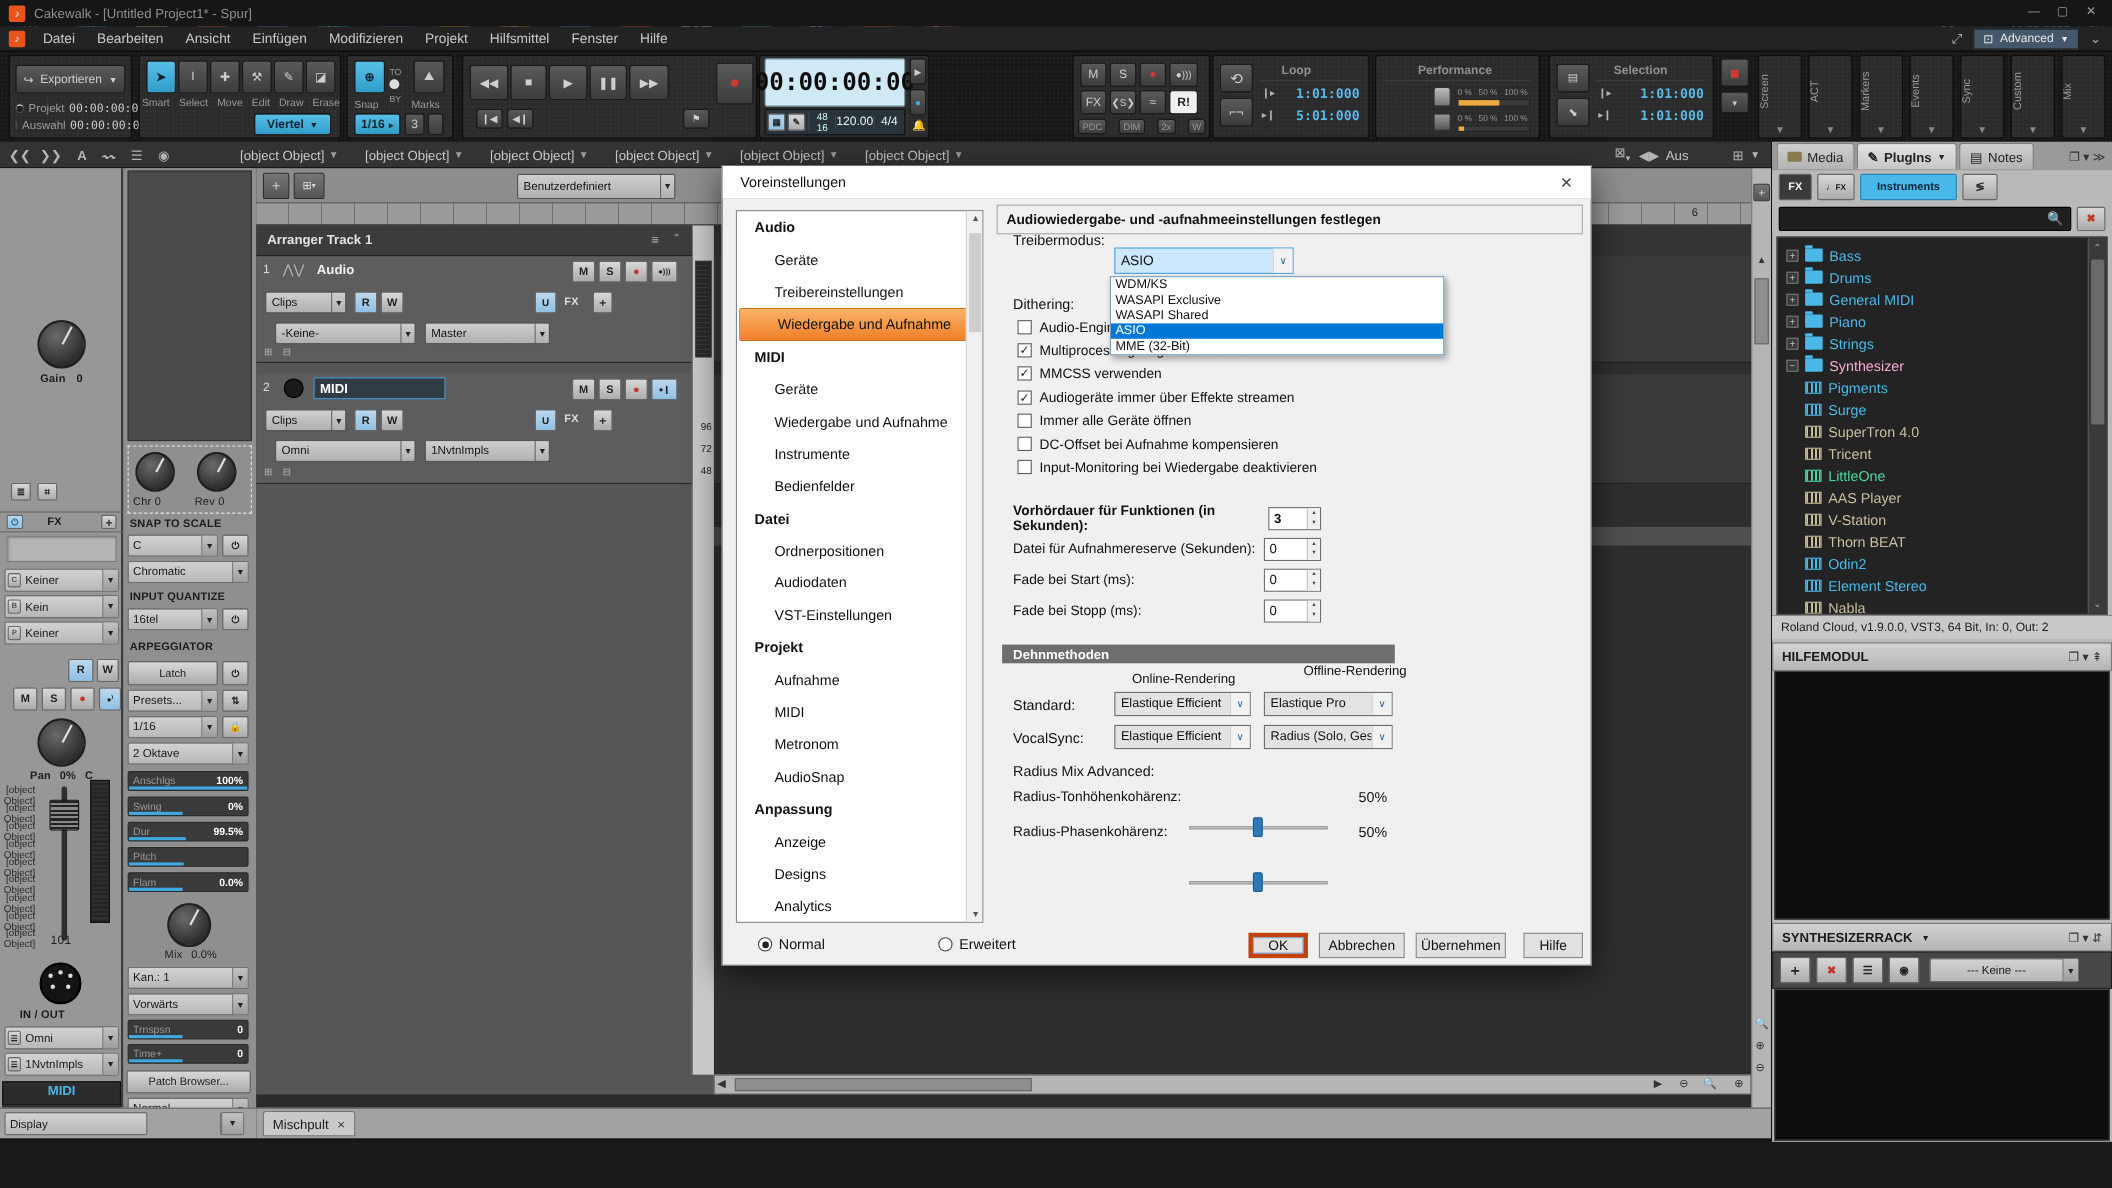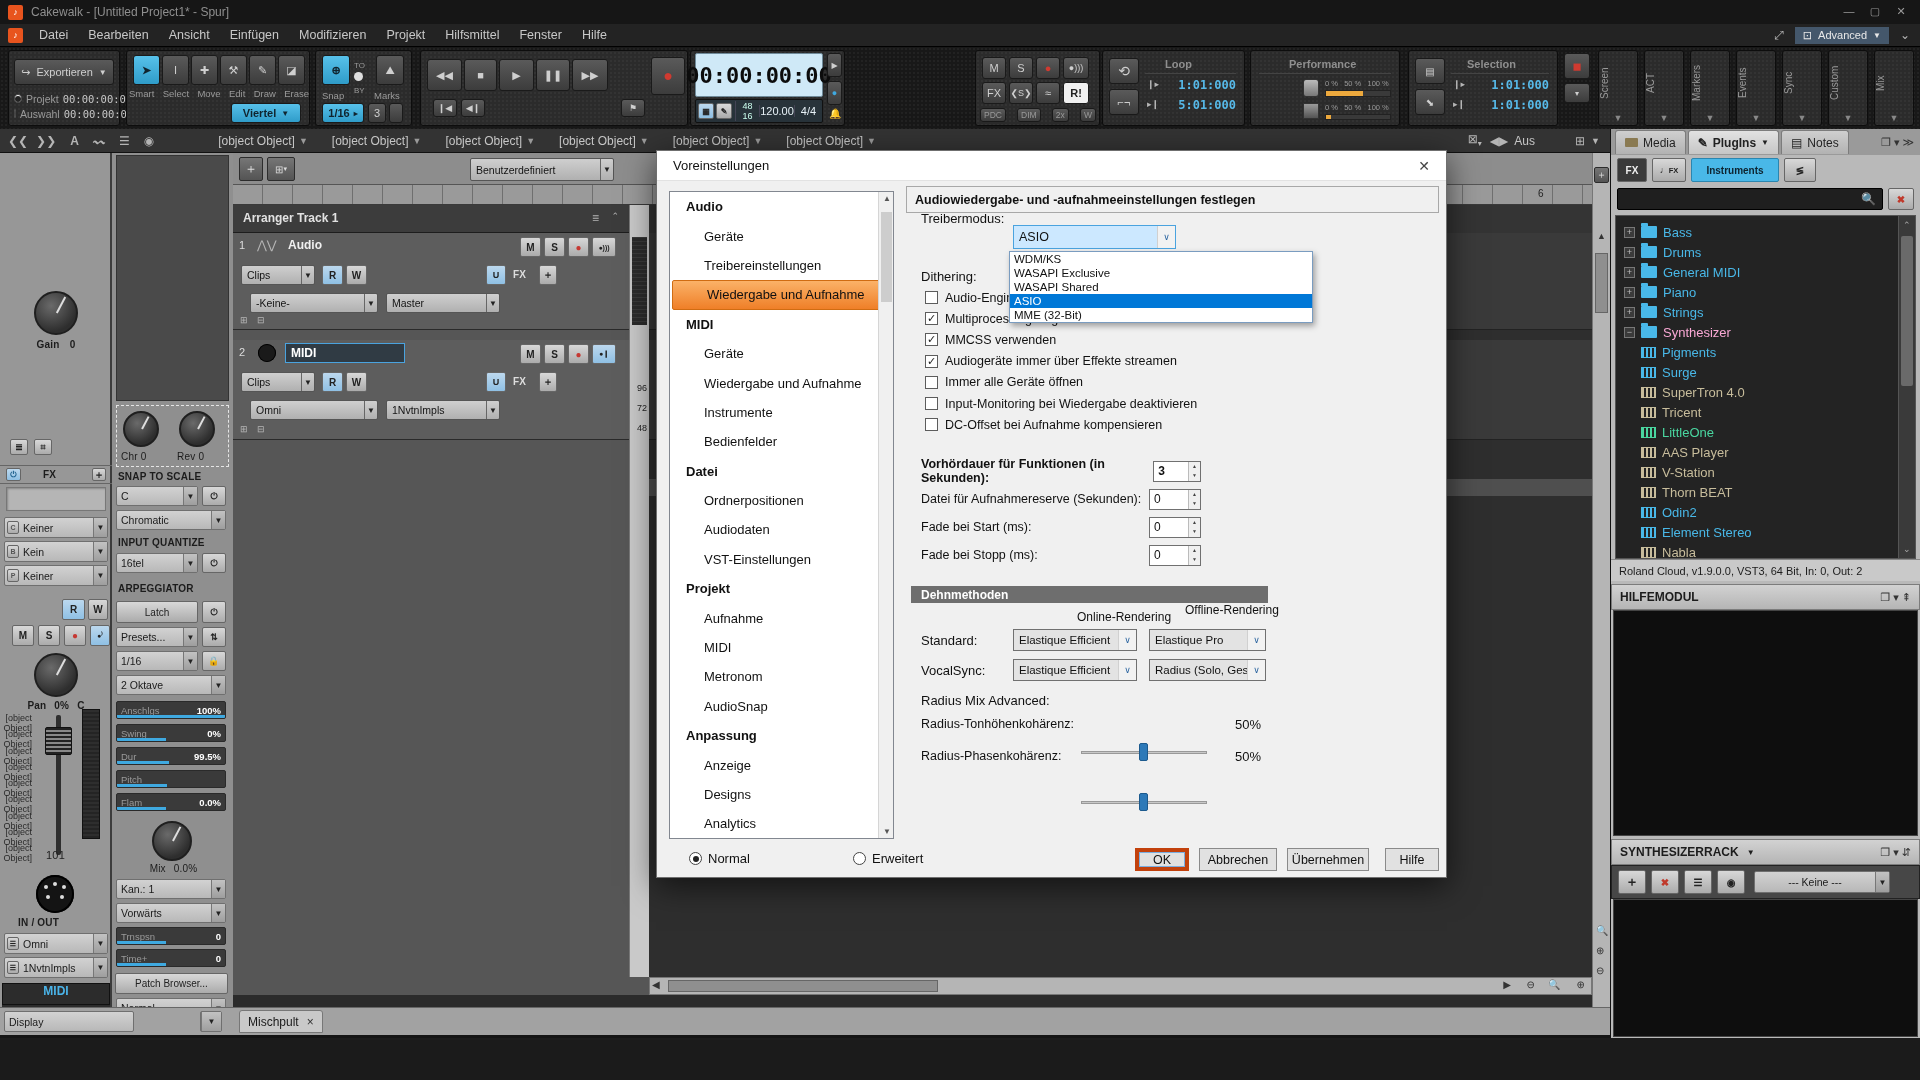--- a/index.html
+++ b/index.html
@@ -846,26 +846,26 @@
           <span style="white-space:nowrap;">Audiogeräte immer über Effekte streamen</span>
         </div>
 
         <div class="cb-row">
           <span class="cbx"></span>
           <span style="white-space:nowrap;">Immer alle Geräte öffnen</span>
         </div>
 
         <div class="cb-row">
           <span class="cbx"></span>
-          <span style="white-space:nowrap;">Input-Monitoring bei Wiedergabe deaktivieren</span>
+          <span style="white-space:nowrap;">DC-Offset bei Aufnahme kompensieren</span>
         </div>
 
         <div class="cb-row">
           <span class="cbx"></span>
-          <span style="white-space:nowrap;">DC-Offset bei Aufnahme kompensieren</span>
+          <span style="white-space:nowrap;">Input-Monitoring bei Wiedergabe deaktivieren</span>
         </div>
       </div>
 
     <div class="abs" style="left:264px; top:306px; width:520px;">
 
         <div class="flex" style="height:28px;font-weight:bold;">
           <span style="font-size:12.5px;">Vorhördauer für Funktionen (in Sekunden):</span>
           <div class="numbox" style="margin-left:auto; margin-right:240px;">
             <span>3</span>
             <span class="spin">
@@ -905,21 +905,21 @@
               <span>▲</span>
               <span>▼</span>
             </span>
           </div>
         </div>
       </div>
 
     <div class="abs" style="left:254px; top:435px; width:357px; height:17px; background:#6e6e6e; color:#fff; font-weight:bold; font-size:12px; padding-left:10px; display:flex; align-items:center;">
       <span>Dehnmethoden</span>
     </div>
-    <span class="abs" style="left:372px; top:459px; font-size:12px;margin-left:48px;">Online-Rendering</span>
+    <span class="abs" style="left:372px; top:459px; font-size:12px;">Online-Rendering</span>
     <span class="abs" style="left:528px; top:452px; font-size:12px;text-align:right;">Offline-Rendering</span>
 
     <span class="abs" style="left:264px; top:482px;">Standard:</span>
     <div class="wincombo gray" style="position:absolute; left:356px; top:478px; width:124px; height:22px;">
       <span class="cv" style="font-size:11.5px;">Elastique Efficient</span>
         <span class="ca">∨</span>
     </div>
     <div class="wincombo gray" style="position:absolute; left:492px; top:478px; width:117px; height:22px;">
       <span class="cv" style="font-size:11.5px;">Elastique Pro</span>
         <span class="ca">∨</span>

